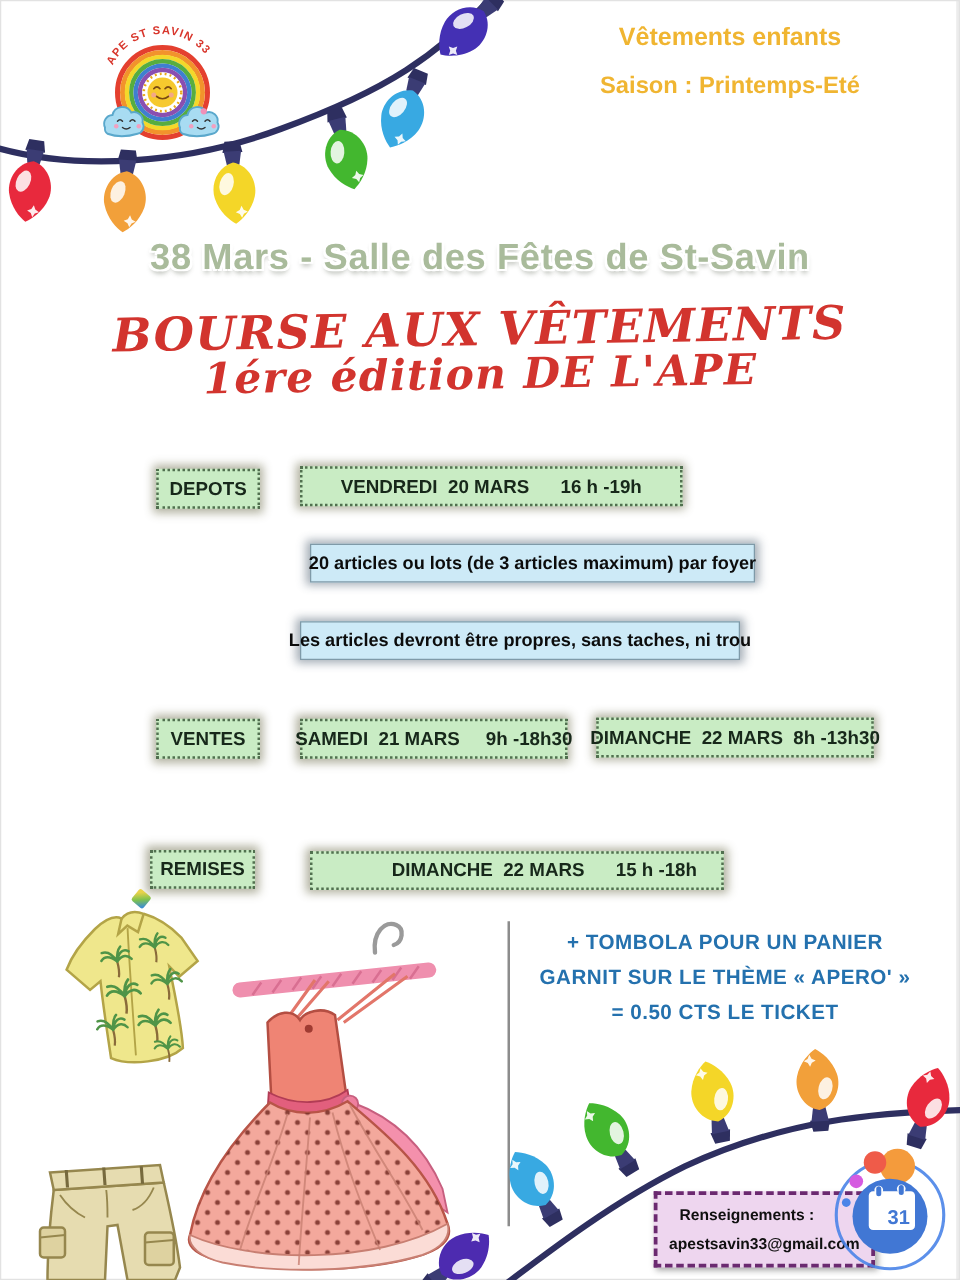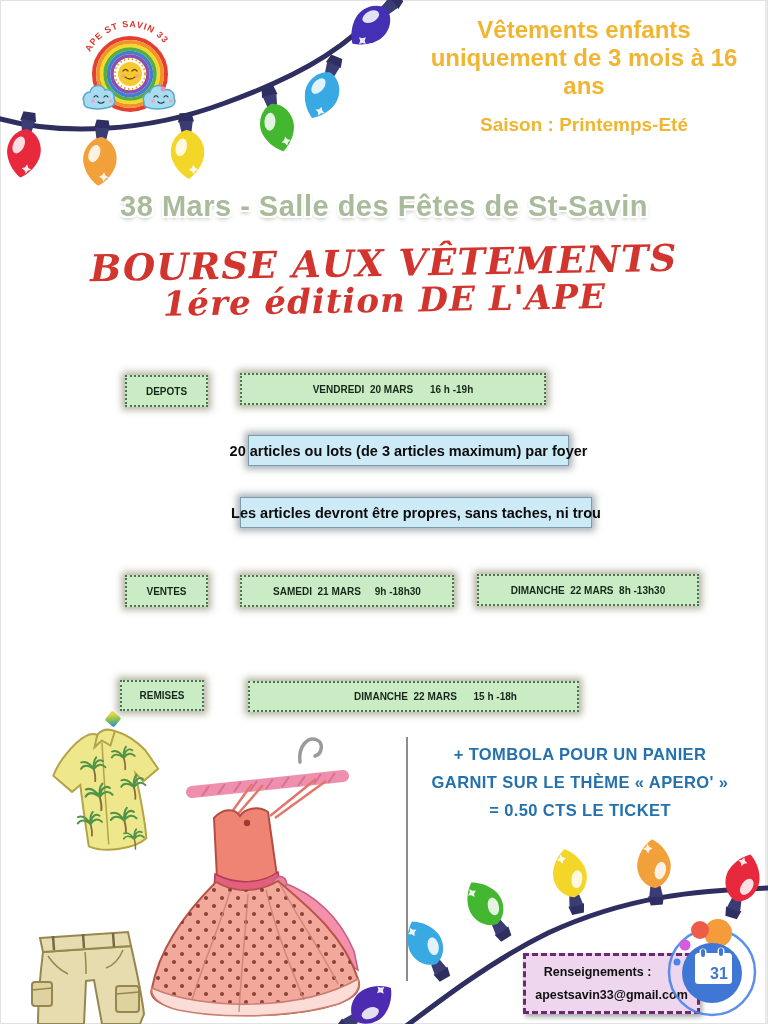--- a/index.html
+++ b/index.html
@@ -4,38 +4,38 @@
 <style>
   html,body{margin:0;padding:0;background:#fff;}
   .poster{
     position:relative;width:768px;height:1024px;overflow:hidden;background:#fff;
     font-family:"Liberation Sans",sans-serif;
     box-shadow:inset 0 0 0 1px #e2e2e2, inset -3px 0 0 #ececec;
   }
   .abs{position:absolute;}
   
   .hdr-right{left:408px;top:16px;width:352px;text-align:center;color:var(--accent_yellow,#f0b531);font-weight:bold;z-index:2;}
-  .hdr-right .l1,.hdr-right .l2{font-size:24px;line-height:28px;}
+  .hdr-right .l1,.hdr-right .l2{font-size:20px;line-height:28px;}
   .hdr-right .season{font-size:19px;margin-top:14px;}
   
   .venue{
     left:0;top:190px;width:100%;text-align:center;z-index:4;
     font-size:29px;font-weight:800;letter-spacing:.5px;color:var(--title_green,#a9bb9b);
     text-shadow:-2px -2px 0 #fff,2px -2px 0 #fff,-2px 2px 0 #fff,2px 2px 0 #fff,0 3px 4px rgba(60,70,50,.4);
   }
   
   .event{left:0;top:244px;width:100%;text-align:center;color:var(--script_red,#d2342e);
     font-family:"DejaVu Serif",serif;font-style:italic;font-weight:bold;z-index:2;transform:rotate(-1deg);}
   .event .e1{font-size:37px;line-height:38px;letter-spacing:1px;}
   .event .e2{font-size:34px;line-height:36px;letter-spacing:1px;}
   
   .sbox{position:absolute;display:flex;align-items:center;justify-content:center;
     font-weight:bold;white-space:pre;box-sizing:border-box;z-index:2;}
   .gbox{background:var(--box_green_bg,#c9ecc4);border:2px dotted #51704f;color:#17281a;
-    box-shadow:0 0 7px 3px rgba(85,85,45,.45);font-size:10px;}
+    box-shadow:0 0 7px 3px rgba(85,85,45,.45);font-size:15px;}
   .bbox{background:var(--box_blue_bg,#cdeaf7);border:1px solid #7f9aa8;color:#0c0c0c;
     box-shadow:0 0 7px 3px rgba(55,75,95,.45);font-size:14.5px;}
   .ybox{background:var(--box_yellow_bg,#f3ee7f);border:1px solid #9a9a88;color:#0c0c0c;
     box-shadow:0 0 8px 4px rgba(75,75,40,.55);font-size:15px;}
   
   .divider{left:406px;top:737px;width:2px;height:244px;background:#8c8c8c;z-index:1;}
   
   .tombola{left:418px;top:740px;width:324px;text-align:center;color:var(--tombola_blue,#2471ae);
     font-weight:800;font-size:16.5px;line-height:28px;letter-spacing:.4px;z-index:2;}
   
@@ -109,34 +109,33 @@
       <path d="M86,87 q2,-2.5 4,0 M96,87 q2,-2.5 4,0" stroke="#333" stroke-width="1.2" fill="none" stroke-linecap="round"></path>
       <path d="M90,92 q3,2.5 6,0" stroke="#333" stroke-width="1.2" fill="none" stroke-linecap="round"></path>
       <circle cx="85" cy="91" r="1.8" fill="#f2a0c0"></circle>
         <circle cx="103" cy="91" r="1.8" fill="#f2a0c0"></circle>
       <circle cx="95" cy="79" r="2.5" fill="#f090b8"></circle>
     </g>
   </svg>
 
   <div class="abs hdr-right">
     <div class="l1">Vêtements enfants</div>
-    <div class="l2">uniquement de 3 mois à 16 ans</div>
     <div class="season">Saison : Printemps-Eté</div>
   </div>
 
   <div class="abs venue">38 Mars - Salle des Fêtes de St-Savin</div>
   <div class="abs event">
     <div class="e1">BOURSE AUX VÊTEMENTS</div>
     <div class="e2">1ére édition DE L'APE</div>
   </div>
 
   <div class="sbox gbox" style="left:125px;top:375px;width:83px;height:32px;">DEPOTS</div>
   <div class="sbox gbox" style="left:240px;top:373px;width:306px;height:32px;">VENDREDI  20 MARS      16 h -19h</div>
 
-  <div class="sbox bbox" style="left:248px;top:435px;width:321px;height:31px;">20 articles ou lots (de 3 articles maximum) par foyer</div>
+  <div class="sbox bbox" style="left:248px;top:435px;width:356px;height:31px;">20 articles ou lots (de 3 articles maximum) par foyer</div>
   <div class="sbox bbox" style="left:240px;top:497px;width:352px;height:31px;">Les articles devront être propres, sans taches, ni trou</div>
 
   <div class="sbox gbox" style="left:125px;top:575px;width:83px;height:32px;">VENTES</div>
   <div class="sbox gbox" style="left:240px;top:575px;width:214px;height:32px;">SAMEDI  21 MARS     9h -18h30</div>
   <div class="sbox gbox" style="left:477px;top:574px;width:222px;height:32px;">DIMANCHE  22 MARS  8h -13h30</div>
 
 
   <div class="sbox gbox" style="left:120px;top:680px;width:84px;height:31px;">REMISES</div>
   <div class="sbox gbox" style="left:248px;top:681px;width:331px;height:31px;padding-left:44px;">DIMANCHE  22 MARS      15 h -18h</div>
 

